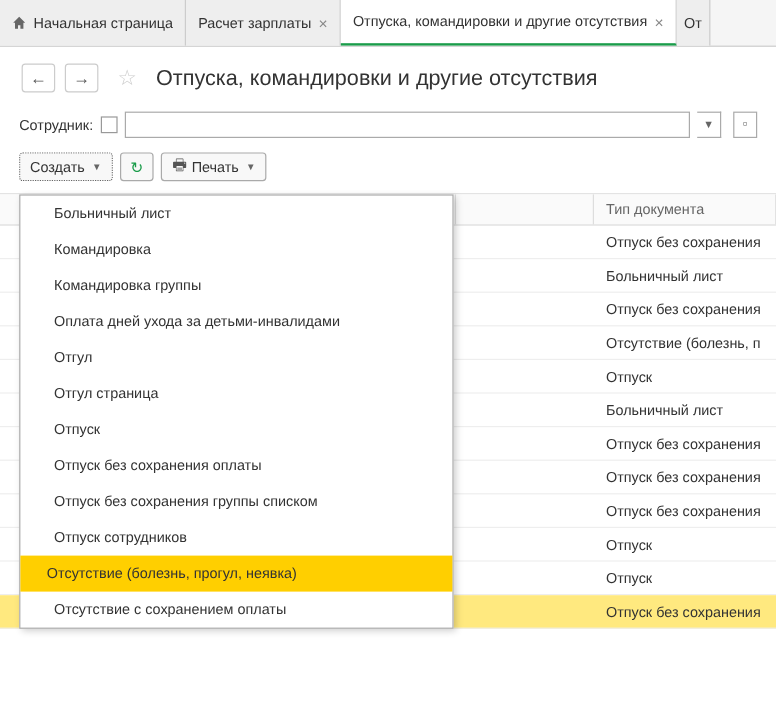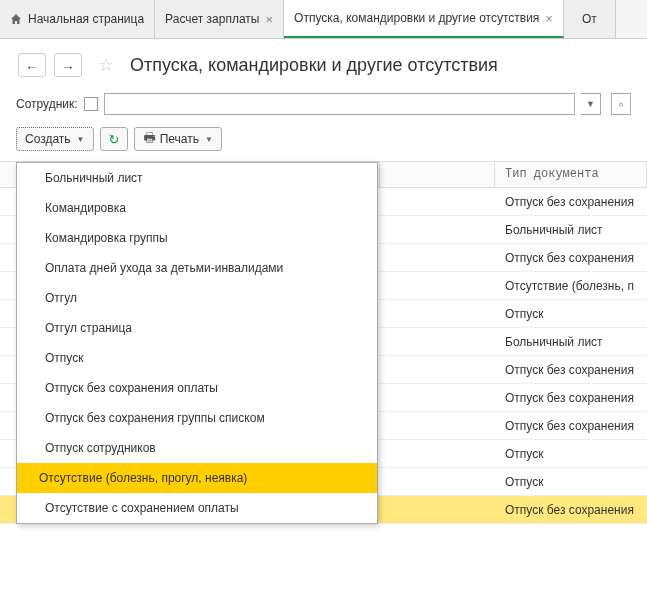--- a/index.html
+++ b/index.html
@@ -2,21 +2,21 @@
 <html><head>
 <meta charset="utf-8">
 <style>
 * { box-sizing: border-box; margin: 0; padding: 0; }
 body { font-family: Arial, sans-serif; font-size: 12px; color: #333; background: #fff; width: 647px; height: 603px; overflow: hidden; position: relative; }
 
 .tabs { display: flex; border-bottom: 1px solid #ccc; height: 39px; background: #f5f5f5; }
 .tab { display: flex; align-items: center; padding: 0 10px; border-right: 1px solid #ccc; background: #eee; cursor: pointer; font-size: 12px; color: #333; gap: 6px; }
 .tab.active { background: #fff; border-bottom: 2px solid #1a9c4a; }
 .tab-close { color: #888; font-size: 13px; cursor: pointer; }
-.tab.partial { padding: 0 18px; }
+.tab.partial { padding: 0 6px; }
 
 .title-row { display: flex; align-items: center; padding: 14px 16px 10px 18px; gap: 8px; }
 .nav-btn { width: 28px; height: 24px; border: 1px solid #ccc; background: #fff; display: flex; align-items: center; justify-content: center; cursor: pointer; border-radius: 3px; }
 .nav-arrow { font-size: 14px; color: #555; }
 .star { width: 20px; height: 20px; display: flex; align-items: center; justify-content: center; color: #ccc; font-size: 18px; margin: 0 6px; }
 .page-title { font-size: 18px; color: #333; font-weight: normal; }
 
 .filter-row { display: flex; align-items: center; padding: 6px 16px; gap: 6px; }
 .filter-label { color: #333; }
 .checkbox { width: 14px; height: 14px; border: 1px solid #999; background: #fff; }
@@ -30,21 +30,21 @@
 .btn .dd { font-size: 8px; color: #666; margin-left: 2px; }
 .icon-refresh { color: #1a9c4a; font-size: 13px; }
 .icon-print { color: #555; font-size: 13px; }
 
 .content { position: relative; border-top: 1px solid #ddd; margin-top: 4px; }
 
 .table-header { display: flex; height: 26px; background: #fafafa; border-bottom: 1px solid #ddd; }
 .th { padding: 5px 10px; border-right: 1px solid #ddd; color: #666; font-size: 12px; }
 .th.col1 { width: 380px; }
 .th.col2 { width: 115px; }
-.th.col3 { flex: 1; font-family: Liberation Mono, monospace; }
+.th.col3 { flex: 1; }
 
 .table-body .tr { display: flex; height: 28px; border-bottom: 1px solid #eee; align-items: center; }
 .tr.highlight { background: #ffe97f; }
 .td { padding: 0 10px; font-size: 12px; color: #333; white-space: nowrap; overflow: hidden; }
 .td.col1 { width: 225px; display: flex; align-items: center; gap: 8px; padding-left: 80px; }
 .td.col2 { width: 155px; }
 .td.colw { width: 115px; }
 .td.col3 { flex: 1; }
 .doc-icon { width: 14px; height: 12px; display: inline-block; position: relative; }
 .doc-icon::before { content: ""; position: absolute; width: 11px; height: 10px; border: 1px solid #c0a030; background: #fffce8; top: 0; left: 0; }

